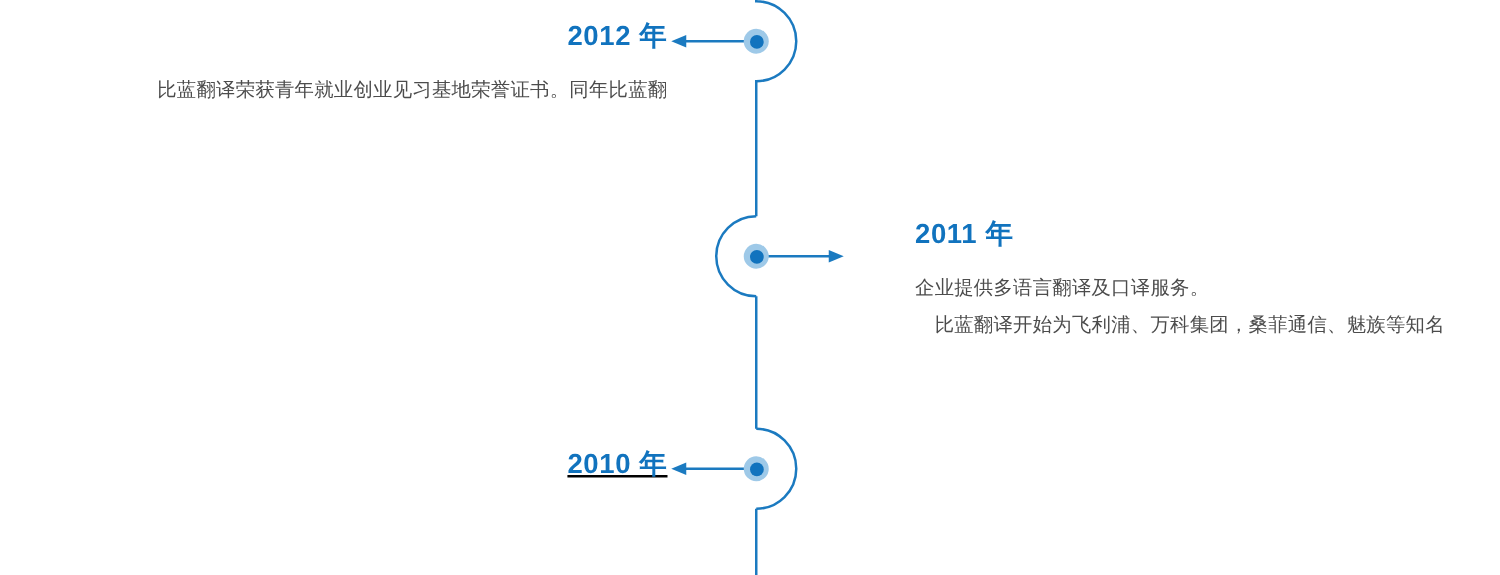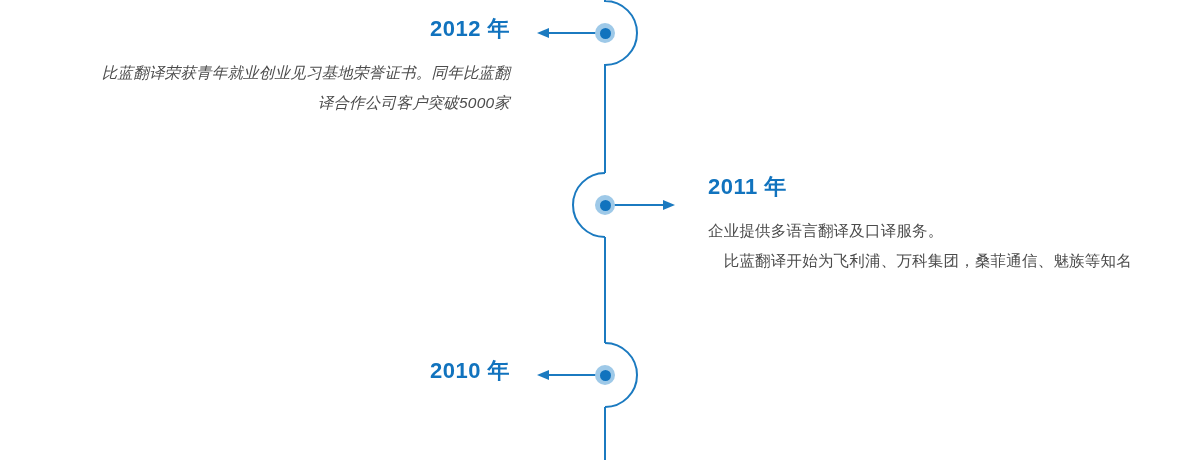--- a/index.html
+++ b/index.html
@@ -43,20 +43,21 @@
     width: 11px;
     height: 11px;
     margin-left: -5.5px;
     margin-top: -5.5px;
     border-radius: 50%;
     background: #1173be;
   }
   
   .entry {
     position: absolute;
+    padding-left: 24px;
   }
   .entry-year {
     font-size: 22px;
     font-weight: bold;
     color: #1173be;
     letter-spacing: 0.5px;
     line-height: 1;
     white-space: nowrap;
   }
   .entry-desc {
@@ -81,26 +82,26 @@
   }
   .entry.side-right .entry-desc {
     text-align: left;
   }
   .desc-line {
     display: block;
     white-space: nowrap;
   }
   
   #entry-2012 { left: 0px;   top: 18px;  width: 510px; }
-  #entry-2012 .entry-desc { margin-top: 18px; font-style: italic; }
+  #entry-2012 .entry-desc { margin-top: 18px; }
 
   #entry-2011 { left: 708px; top: 176px; width: 480px; }
   #entry-2011 .entry-desc { margin-top: 18px; }
 
-  #entry-2010 { left: 0px;   top: 360px; width: 510px; }
+  #entry-2010 { left: 0px;   top: 360px; width: 510px; text-decoration: underline; }
   #entry-2010 .entry-desc { margin-top: 18px; }
 </style>
 </head>
 <body>
 
 <div id="timeline-root">
 
   <svg id="spine-svg" viewBox="0 0 1200 460" xmlns="http://www.w3.org/2000/svg">
 
     <path d="M 605 0 L 605 1 A 32 32 0 0 1 605 65 L 605 66" fill="none" stroke="#1b7ac0" stroke-width="2"></path>
@@ -126,21 +127,20 @@
   </svg>
 
   <div class="node-dot" style="left:605px; top:33px;"></div>
   <div class="node-dot" style="left:605px; top:205px;"></div>
   <div class="node-dot" style="left:605px; top:375px;"></div>
 
   <div class="entry side-left" id="entry-2012">
     <div class="entry-year">2012 年</div>
     <div class="entry-desc">
       <span class="desc-line">比蓝翻译荣获青年就业创业见习基地荣誉证书。同年比蓝翻</span>
-      <span class="desc-line">译合作公司客户突破5000家</span>
     </div>
   </div>
 
   <div class="entry side-right" id="entry-2011">
     <div class="entry-year">2011 年</div>
     <div class="entry-desc">
       <span class="desc-line">企业提供多语言翻译及口译服务。</span>
       <span class="desc-line">　比蓝翻译开始为飞利浦、万科集团，桑菲通信、魅族等知名</span>
     </div>
   </div>

